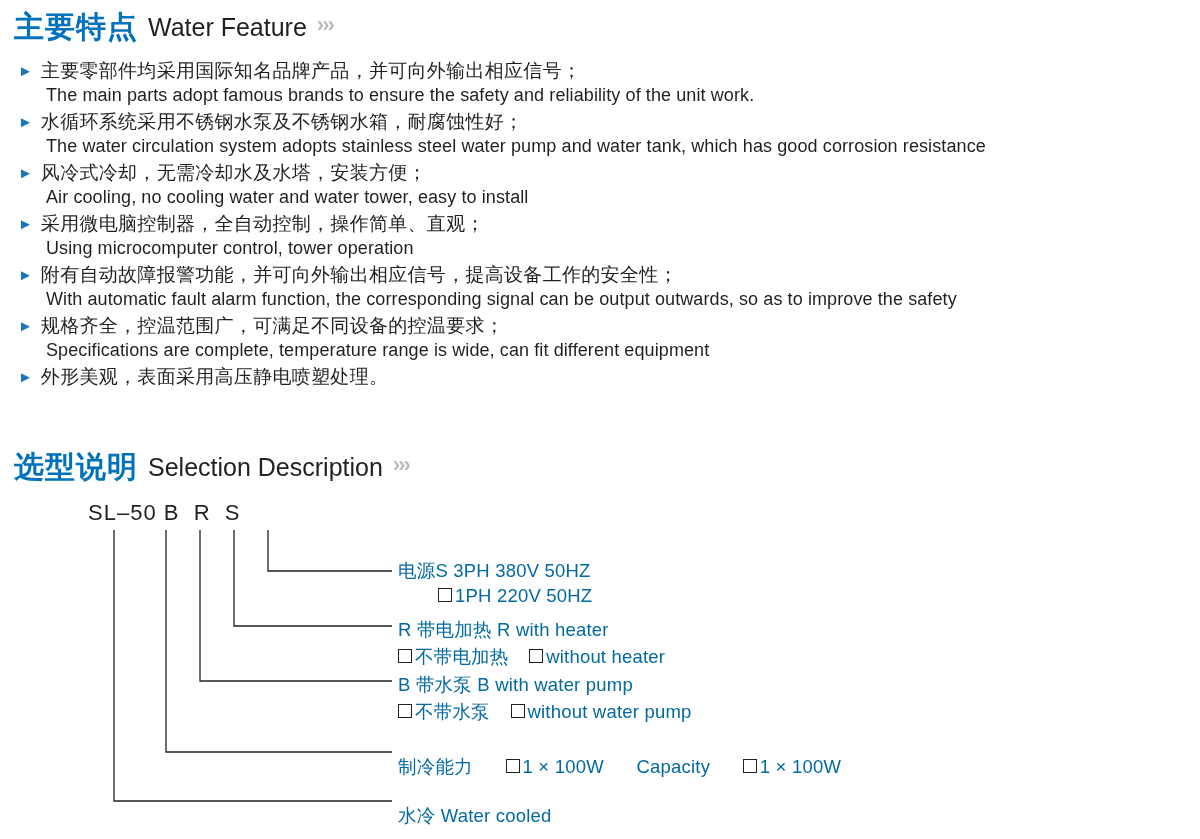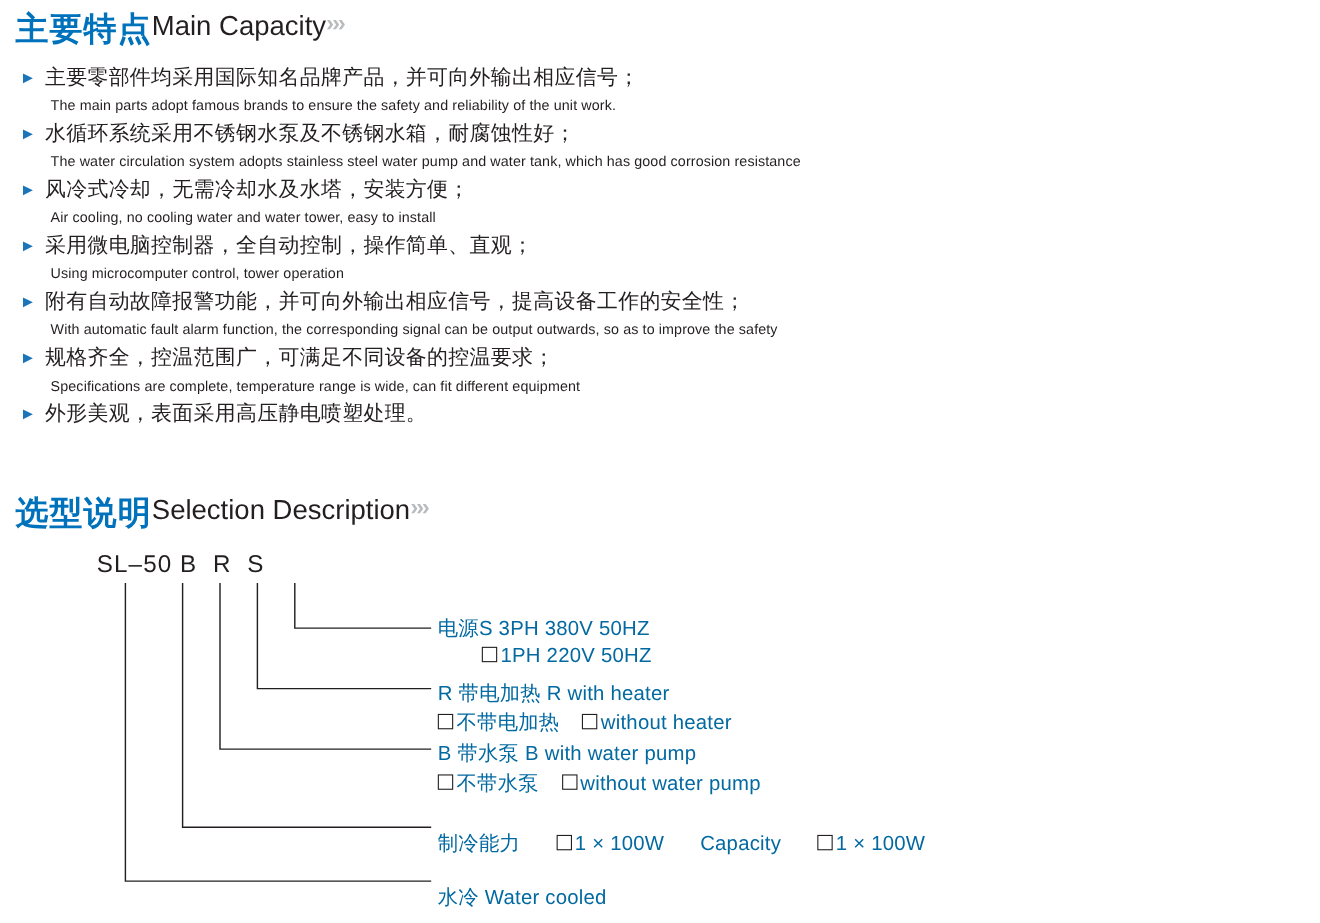--- a/index.html
+++ b/index.html
@@ -12,21 +12,22 @@
     background: #ffffff;
     font-family: "Liberation Sans", sans-serif;
     color: #231f20;
     overflow: hidden;
     position: relative;
   }
 
   
   .section-head {
     display: flex;
-    align-items: flex-start;
+    align-items: center;
+    gap: 10px;
   }
   .head-cn {
     font-size: 30px;
     font-weight: bold;
     color: #0072bc;
     letter-spacing: 1px;
     line-height: 1;
   }
   .head-en {
     font-size: 25px;
@@ -70,21 +71,21 @@
     line-height: 25px;
     flex: 0 0 auto;
   }
   .feature-cn {
     font-size: 19px;
     line-height: 25px;
     color: #231f20;
     letter-spacing: 0.3px;
   }
   .feature-en {
-    font-size: 13px;
+    font-size: 18px;
     line-height: 25px;
     color: #231f20;
     margin-left: 28px;
     letter-spacing: 0.1px;
   }
 
   
   #selection-head {
     position: absolute;
     left: 14px;
@@ -127,21 +128,21 @@
     position: absolute;
     left: 0;
     top: 0;
   }
 </style>
 </head>
 <body>
 
 <div class="section-head" id="main-feature-head">
   <span class="head-cn">主要特点</span>
-  <span class="head-en">Main Capacity</span>
+  <span class="head-en">Water Feature</span>
   <span class="chev">›››</span>
 </div>
 
 <div id="feature-list">
 
   <div class="feature-item">
     <div class="feature-cn-row">
       <span class="bullet">►</span>
       <span class="feature-cn">主要零部件均采用国际知名品牌产品，并可向外输出相应信号；</span>
     </div>

